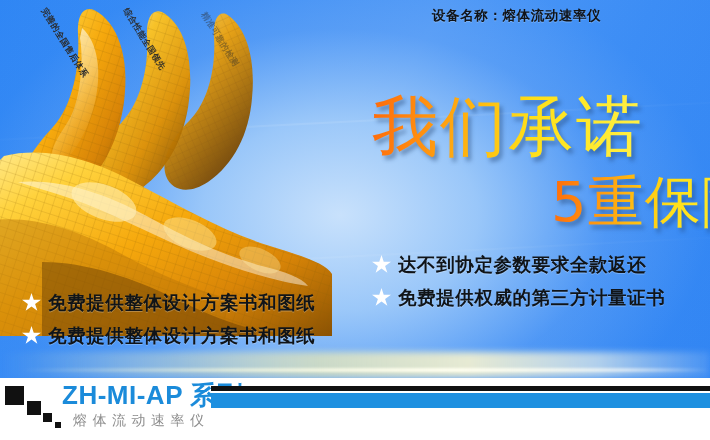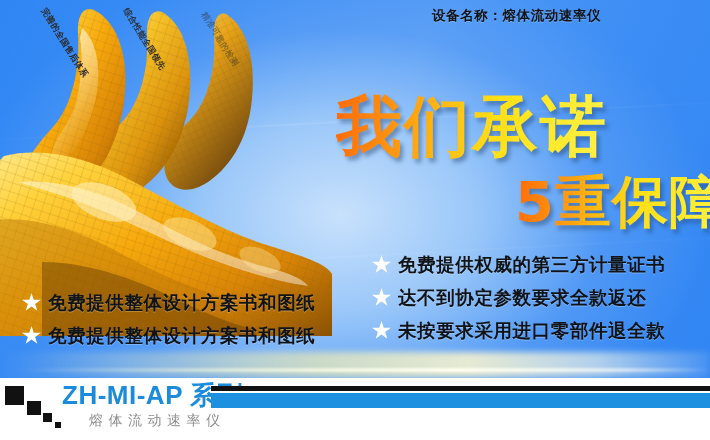--- a/index.html
+++ b/index.html
@@ -114,29 +114,30 @@
     line-height: 20px;
     white-space: nowrap;
     letter-spacing: 0.6px;
     text-shadow: 0 1px 0 rgba(255,255,255,0.22);
   }
   #spec-block .spec-line.l2 { letter-spacing: 0.2px; }
 
   
   .headline {
     position: absolute;
-    font-weight: bold;
+    font-weight: normal;
     white-space: nowrap;
     font-family: "DejaVu Sans", "Liberation Sans", sans-serif;
     background: linear-gradient(95deg, #ff6a0a 0%, #ff8d10 18%, #ffb810 38%, #ffdf18 58%, #ffe92a 78%, #fff04a 100%);
     -webkit-background-clip: text;
     background-clip: text;
     color: transparent;
     -webkit-text-fill-color: transparent;
     filter: drop-shadow(3px 4px 2px rgba(25,55,100,0.42));
+    margin-left: 36px;
   }
   #headline-1 {
     left: 336px;
     top: 92px;
     font-size: 66px;
     letter-spacing: 2px;
     line-height: 70px;
   }
   #headline-2 {
     left: 515px;
@@ -213,21 +214,21 @@
     font-family: "Liberation Sans", "DejaVu Sans", sans-serif;
   }
   #brand-model .series {
     font-family: "DejaVu Sans", "Liberation Sans", sans-serif;
   }
   #brand-sub {
     font-size: 14px;
     color: #8d8d8d;
     letter-spacing: 5.5px;
     line-height: 20px;
-    margin-left: 27px;
+    margin-left: 11px;
     white-space: nowrap;
     font-family: "DejaVu Sans", "Liberation Sans", sans-serif;
   }
 
   #footer-bars { position: absolute; left: 211px; top: 8px; width: 499px; }
   #bar-black { width: 499px; height: 5px;  background: #111111; }
   #bar-gap   { width: 499px; height: 2px;  background: #ffffff; }
   #bar-blue  { width: 499px; height: 15px; background: #1e90e0; }
 </style>
 </head>
@@ -341,29 +342,25 @@
       </div>
       <div class="promise-item">
         <span class="promise-star"></span>
         <span class="promise-text">免费提供整体设计方案书和图纸</span>
       </div>
     </div>
 
     <div class="promise-list" id="promises-right">
       <div class="promise-item">
         <span class="promise-star"></span>
-        <span class="promise-text">免费提供权威的第三方计量证书</span>
+        <span class="promise-text">达不到协定参数要求全款返还</span>
       </div>
       <div class="promise-item">
         <span class="promise-star"></span>
-        <span class="promise-text">达不到协定参数要求全款返还</span>
-      </div>
-      <div class="promise-item">
-        <span class="promise-star"></span>
-        <span class="promise-text">未按要求采用进口零部件退全款</span>
+        <span class="promise-text">免费提供权威的第三方计量证书</span>
       </div>
     </div>
 
     <div class="bottom-glow"></div>
     <div class="bottom-glow2"></div>
   </div>
 
   <div id="footer">
     <div id="footer-squares">
       <div class="sq sq1"></div>

